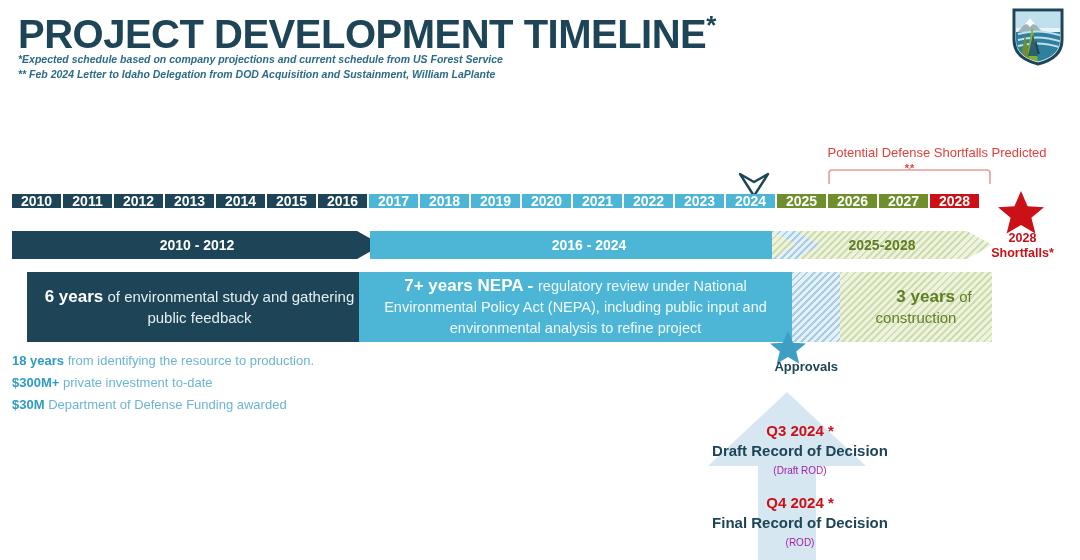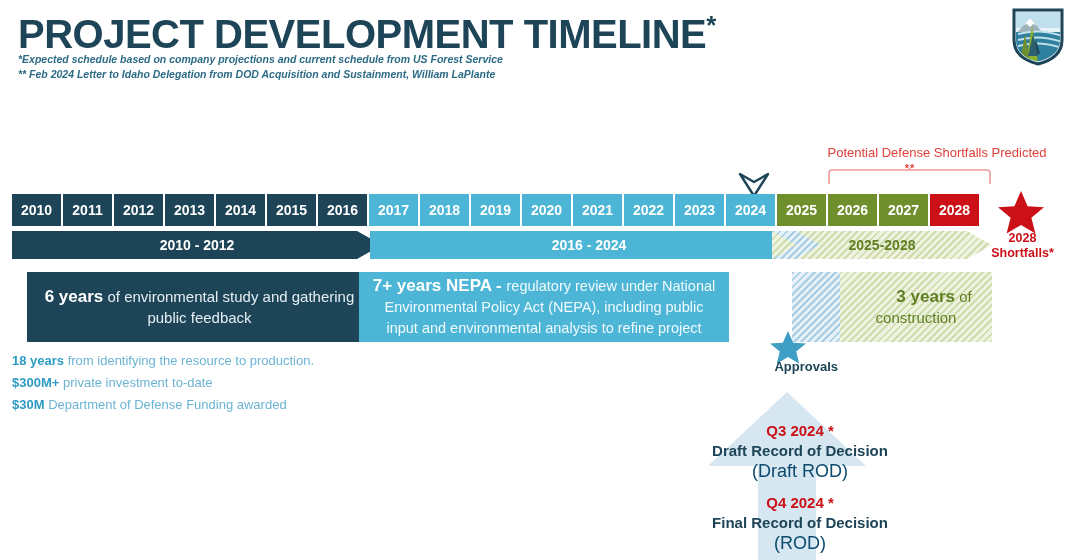--- a/index.html
+++ b/index.html
@@ -38,21 +38,21 @@
     left:890px;top:162px;width:40px;text-align:center;
     font-size:11px;color:#e0403a;font-weight:bold;letter-spacing:1px;
   }
 
   
   #marker-chevron{left:738px;top:172px;width:32px;height:26px;}
 
   
   #year-row{left:12px;top:194px;height:30px;display:flex;gap:2px;}
   .year-cell{
-    width:49px;height:32px;display:flex;align-items:center;justify-content:center;
+    width:49px;height:14px;display:flex;align-items:center;justify-content:center;
     font-size:14px;font-weight:bold;color:#ffffff;text-align:right;
   }
   .y-navy{background:#1d4457;}
   .y-blue{background:#4db5d6;}
   .y-green{background:#6f8f2c;}
   .y-red{background:#cc1017;}
 
   
   #production-star{left:998px;top:190px;width:46px;height:44px;}
   #production-label{
@@ -91,21 +91,21 @@
   
   #desc-row{left:12px;top:272px;width:980px;height:70px;}
   .desc{
     position:absolute;top:0;height:70px;
     display:flex;align-items:center;justify-content:center;
     text-align:center;padding:0 10px;box-sizing:border-box;
     line-height:21px;
   }
   #desc-1{left:15px;width:345px;background:#1d4457;color:#e4eef3;font-size:15px;}
   #desc-1 b{color:#ffffff;font-size:17px;}
-  #desc-2{left:347px;width:370px;background:#4db5d6;color:#f0fbff;font-size:14.5px;}
+  #desc-2{left:347px;width:433px;background:#4db5d6;color:#f0fbff;font-size:14.5px;}
   #desc-2 b{color:#ffffff;font-size:17px;}
   #desc-hatch{
     position:absolute;left:780px;top:0;width:48px;height:70px;
     background:repeating-linear-gradient(135deg,#a9cde3 0 2px,#e4f1f8 2px 5px);
   }
   #desc-3{
     left:828px;width:152px;font-size:15px;color:#5f7f22;
     background:repeating-linear-gradient(135deg,#cfdcae 0 2px,#eef3e0 2px 5px);
   }
   #desc-3 b{font-size:17px;color:#5f7f22;margin-left:36px;}
@@ -120,21 +120,21 @@
   #approvals-label{
     left:738px;top:359px;width:100px;text-align:right;
     font-size:13px;font-weight:bold;color:#1d4457;
   }
 
   
   #callout-arrow{left:708px;top:392px;width:158px;height:168px;}
   .callout{position:absolute;width:320px;left:640px;text-align:center;}
   .callout .q{font-size:15px;font-weight:bold;color:#cc1017;line-height:20px;}
   .callout .title{font-size:15px;font-weight:bold;color:#1d4457;line-height:20px;}
-  .callout .sub{font-size:18px;color:#0c4a6e;line-height:20px;}
+  .callout .sub{font-size:10px;color:#a21caf;line-height:20px;}
   #callout-1{top:421px;}
   #callout-2{top:493px;}
 </style>
 </head>
 <body>
 
 <div class="abs" id="page-title">
   <span>PROJECT DEVELOPMENT TIMELINE</span><span class="star">*</span>
 </div>
 

